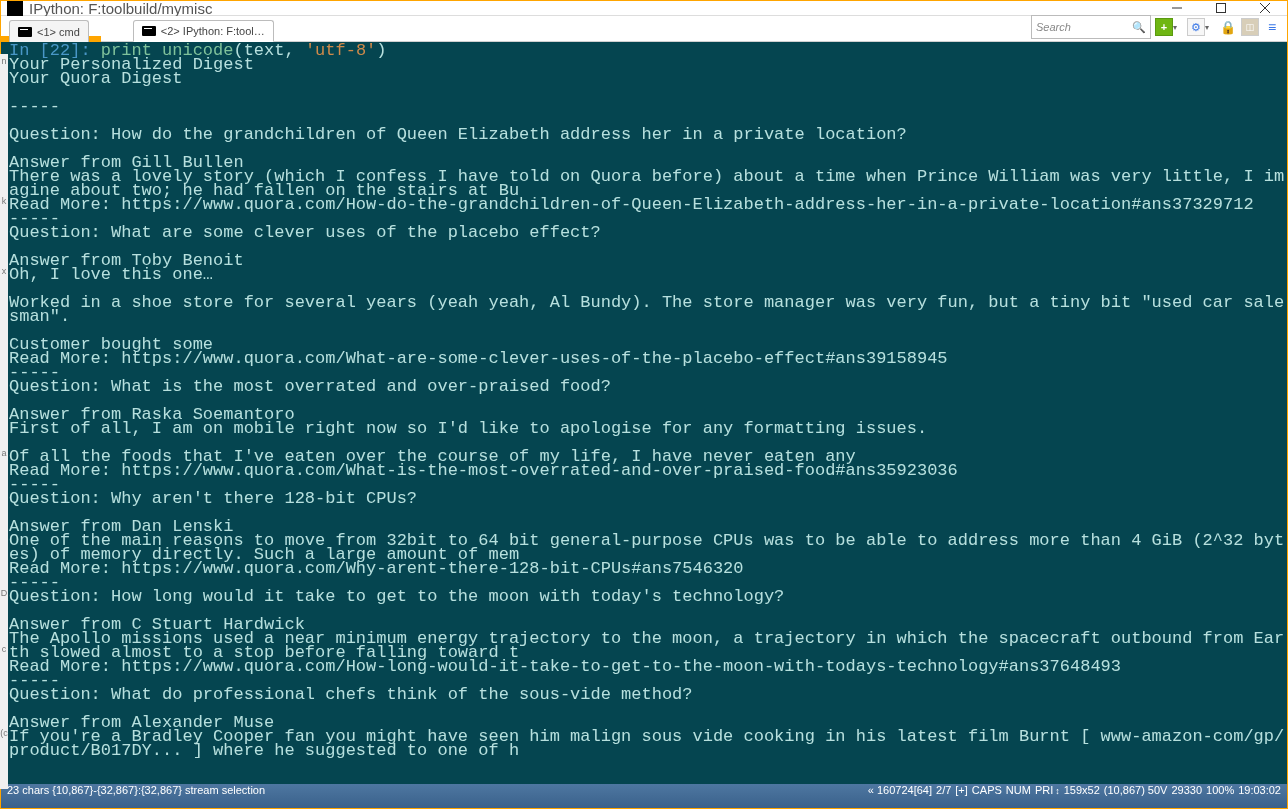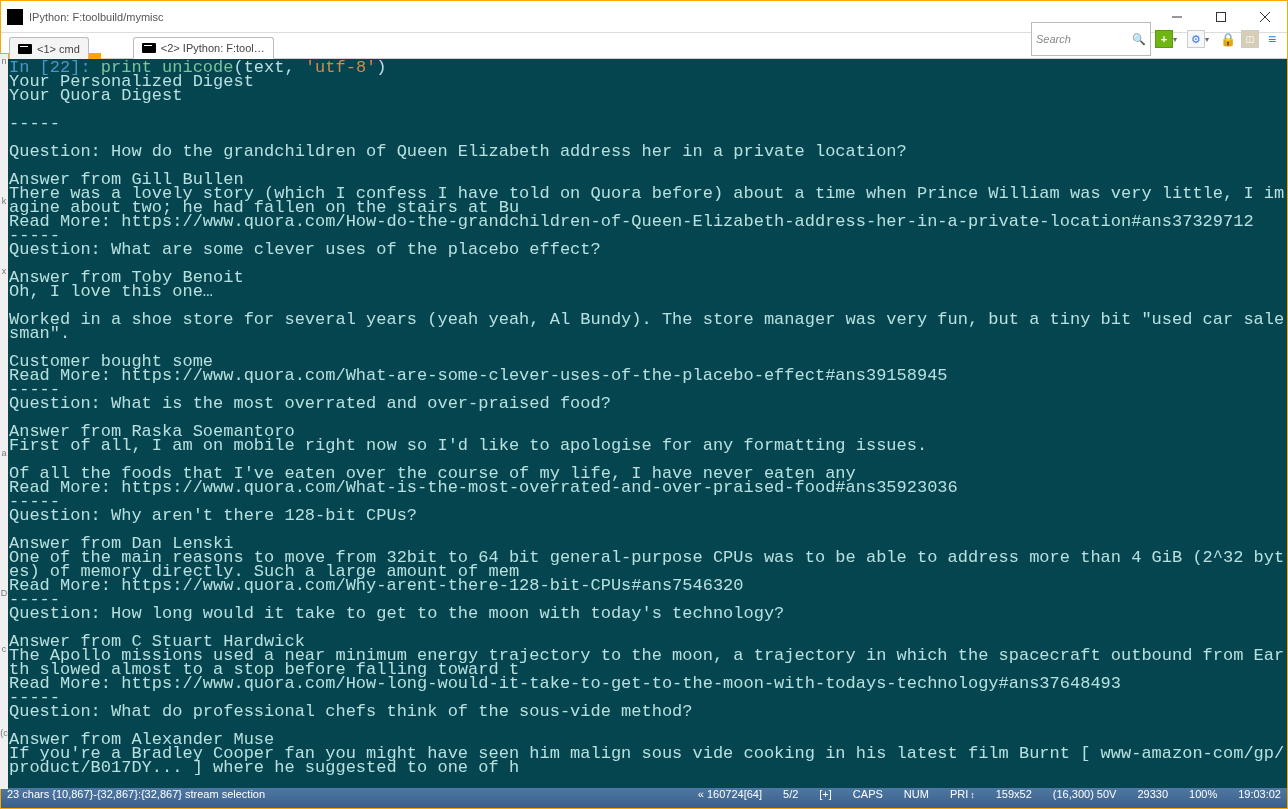--- a/index.html
+++ b/index.html
@@ -8,27 +8,27 @@
   font-size: 12px;
   background: #fff;
   width: 1288px;
   height: 809px;
   overflow: hidden;
   display: flex;
   flex-direction: column;
   border: 1px solid #ffa500;
 }
 .titlebar {
-  height: 32px;
+  height: 15px;
   background: #fff;
   border-bottom: 1px solid #ddd;
   display: flex;
   align-items: center;
   color: #555;
-  font-size: 11px;
+  font-size: 15px;
 }
 .titlebar-icon {
   width: 16px; height: 16px;
   margin: 0 6px;
   background: #000;
 }
 .titlebar-title { flex: 0 0 auto; }
 .titlebar-spacer { flex: 1; }
 .win-btn {
   width: 44px; height: 28px;
@@ -91,21 +91,21 @@
   display: flex;
   align-items: center;
   gap: 4px;
   padding-right: 6px;
   padding-bottom: 2px;
 }
 .search-wrap {
   display: flex;
   align-items: center;
   border: 1px solid #bbb;
-  height: 34px;
+  height: 24px;
   width: 120px;
   padding: 0 4px;
   background: #fff;
   color: #888;
   font-style: italic;
   font-size: 11px;
 }
 .search-wrap .mag { margin-left: auto; font-style: normal; font-size: 11px; color: #666;}
 .tb-btn {
   width: 18px; height: 18px;
@@ -160,24 +160,23 @@
 .prompt-paren { color: #b7e0de; }
 .prompt-str { color: #d08a4a; }
 
 .statusbar {
   height: 20px;
   background: #2d5c8a;
   background: linear-gradient(#4e77a1, #3a618b);
   color: #fff;
   font-size: 11px;
   display: flex;
-  align-items: flex-start;
-  padding: 0 6px;
+  align-items: flex-end;
+  padding: 12px 6px;
   font-family: "Segoe UI", Tahoma, sans-serif;
-  gap: 17px;
 }
 .statusbar .sb-left { flex: 0 0 auto; }
 .statusbar .sb-spacer { flex: 1; }
 .statusbar .sb-seg { margin-left: 4px; }
 .statusbar .updown { font-size: 9px; margin-left: 2px; }
 </style>
 </head>
 <body>
 
 <div class="titlebar">
@@ -282,23 +281,23 @@
     <div class="strip-char">&nbsp;</div>
     <div class="strip-char">(c</div>
   </div>
 
 <div class="terminal" id="terminal"><div><span class="prompt-in">In [22]: </span><span class="prompt-cmd">print unicode</span><span class="prompt-paren">(text, </span><span class="prompt-str">'utf-8'</span><span class="prompt-paren">)</span></div><div>Your Personalized Digest</div><div>Your Quora Digest</div><div>&nbsp;</div><div>-----</div><div>&nbsp;</div><div>Question: How do the grandchildren of Queen Elizabeth address her in a private location?</div><div>&nbsp;</div><div>Answer from Gill Bullen</div><div>There was a lovely story (which I confess I have told on Quora before) about a time when Prince William was very little, I imagine about two; he had fallen on the stairs at Bu</div><div>Read More: https://www.quora.com/How-do-the-grandchildren-of-Queen-Elizabeth-address-her-in-a-private-location#ans37329712</div><div>-----</div><div>Question: What are some clever uses of the placebo effect?</div><div>&nbsp;</div><div>Answer from Toby Benoit</div><div>Oh, I love this one…</div><div>&nbsp;</div><div>Worked in a shoe store for several years (yeah yeah, Al Bundy). The store manager was very fun, but a tiny bit "used car salesman".</div><div>&nbsp;</div><div>Customer bought some</div><div>Read More: https://www.quora.com/What-are-some-clever-uses-of-the-placebo-effect#ans39158945</div><div>-----</div><div>Question: What is the most overrated and over-praised food?</div><div>&nbsp;</div><div>Answer from Raska Soemantoro</div><div>First of all, I am on mobile right now so I'd like to apologise for any formatting issues.</div><div>&nbsp;</div><div>Of all the foods that I've eaten over the course of my life, I have never eaten any</div><div>Read More: https://www.quora.com/What-is-the-most-overrated-and-over-praised-food#ans35923036</div><div>-----</div><div>Question: Why aren't there 128-bit CPUs?</div><div>&nbsp;</div><div>Answer from Dan Lenski</div><div>One of the main reasons to move from 32bit to 64 bit general-purpose CPUs was to be able to address more than 4 GiB (2^32 bytes) of memory directly. Such a large amount of mem</div><div>Read More: https://www.quora.com/Why-arent-there-128-bit-CPUs#ans7546320</div><div>-----</div><div>Question: How long would it take to get to the moon with today's technology?</div><div>&nbsp;</div><div>Answer from C Stuart Hardwick</div><div>The Apollo missions used a near minimum energy trajectory to the moon, a trajectory in which the spacecraft outbound from Earth slowed almost to a stop before falling toward t</div><div>Read More: https://www.quora.com/How-long-would-it-take-to-get-to-the-moon-with-todays-technology#ans37648493</div><div>-----</div><div>Question: What do professional chefs think of the sous-vide method?</div><div>&nbsp;</div><div>Answer from Alexander Muse</div><div>If you're a Bradley Cooper fan you might have seen him malign sous vide cooking in his latest film Burnt [ www-amazon-com/gp/product/B017DY... ] where he suggested to one of h</div></div>
 
 <div class="statusbar">
   <span class="sb-left">23 chars {10,867}-{32,867}:{32,867} stream selection</span>
   <span class="sb-spacer"></span>
   <span class="sb-seg">« 160724[64]</span>
-  <span class="sb-seg">5/2</span>
+  <span class="sb-seg">2/7</span>
   <span class="sb-seg">[+]</span>
   <span class="sb-seg">CAPS</span>
   <span class="sb-seg">NUM</span>
   <span class="sb-seg"><span>PRI</span><span class="updown">↕</span></span>
   <span class="sb-seg">159x52</span>
-  <span class="sb-seg">(16,300) 50V</span>
+  <span class="sb-seg">(10,867) 50V</span>
   <span class="sb-seg">29330</span>
   <span class="sb-seg">100%</span>
   <span class="sb-seg">19:03:02</span>
 </div>
 
 </body></html>

